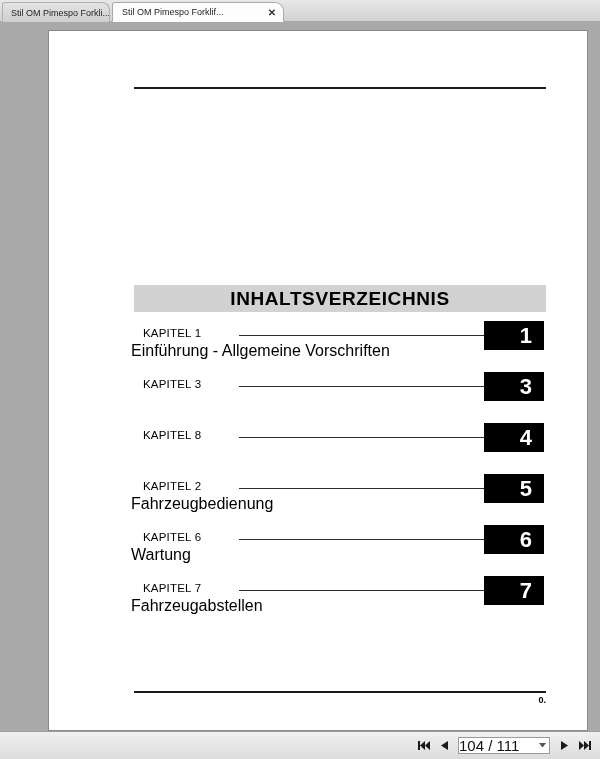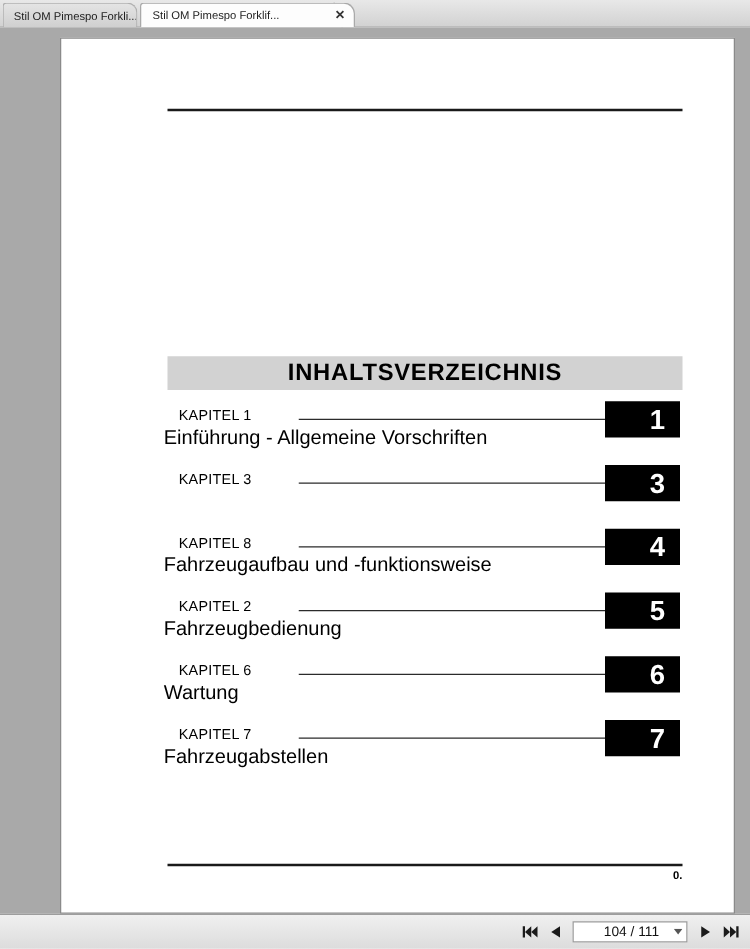--- a/index.html
+++ b/index.html
@@ -242,23 +242,23 @@
     width: 92px;
     height: 17px;
     margin: 0 4px;
     background: #ffffff;
     border: 1px solid #9b9b9b;
     box-sizing: border-box;
     display: flex;
     align-items: center;
   }
   .page-value {
-    font-size: 11px;
+    font-size: 15px;
     color: #111;
-    padding-left: 24px;
+    padding-left: 0;
     flex: 1;
     white-space: nowrap;
   }
   .page-caret {
     width: 14px;
     display: flex;
     align-items: center;
     justify-content: center;
   }
 </style>
@@ -299,21 +299,20 @@
 
         <div class="toc-entry">
           <span class="chapter-label">KAPITEL 3</span>
           <span class="leader"></span>
           <span class="num-box">3</span>
         </div>
 
         <div class="toc-entry">
           <span class="chapter-label">KAPITEL 8</span>
           <span class="leader"></span>
-          <span class="chapter-title">Fahrzeugaufbau und -funktionsweise</span>
           <span class="num-box">4</span>
         </div>
 
         <div class="toc-entry">
           <span class="chapter-label">KAPITEL 2</span>
           <span class="leader"></span>
           <span class="chapter-title">Fahrzeugbedienung</span>
           <span class="num-box">5</span>
         </div>
 

